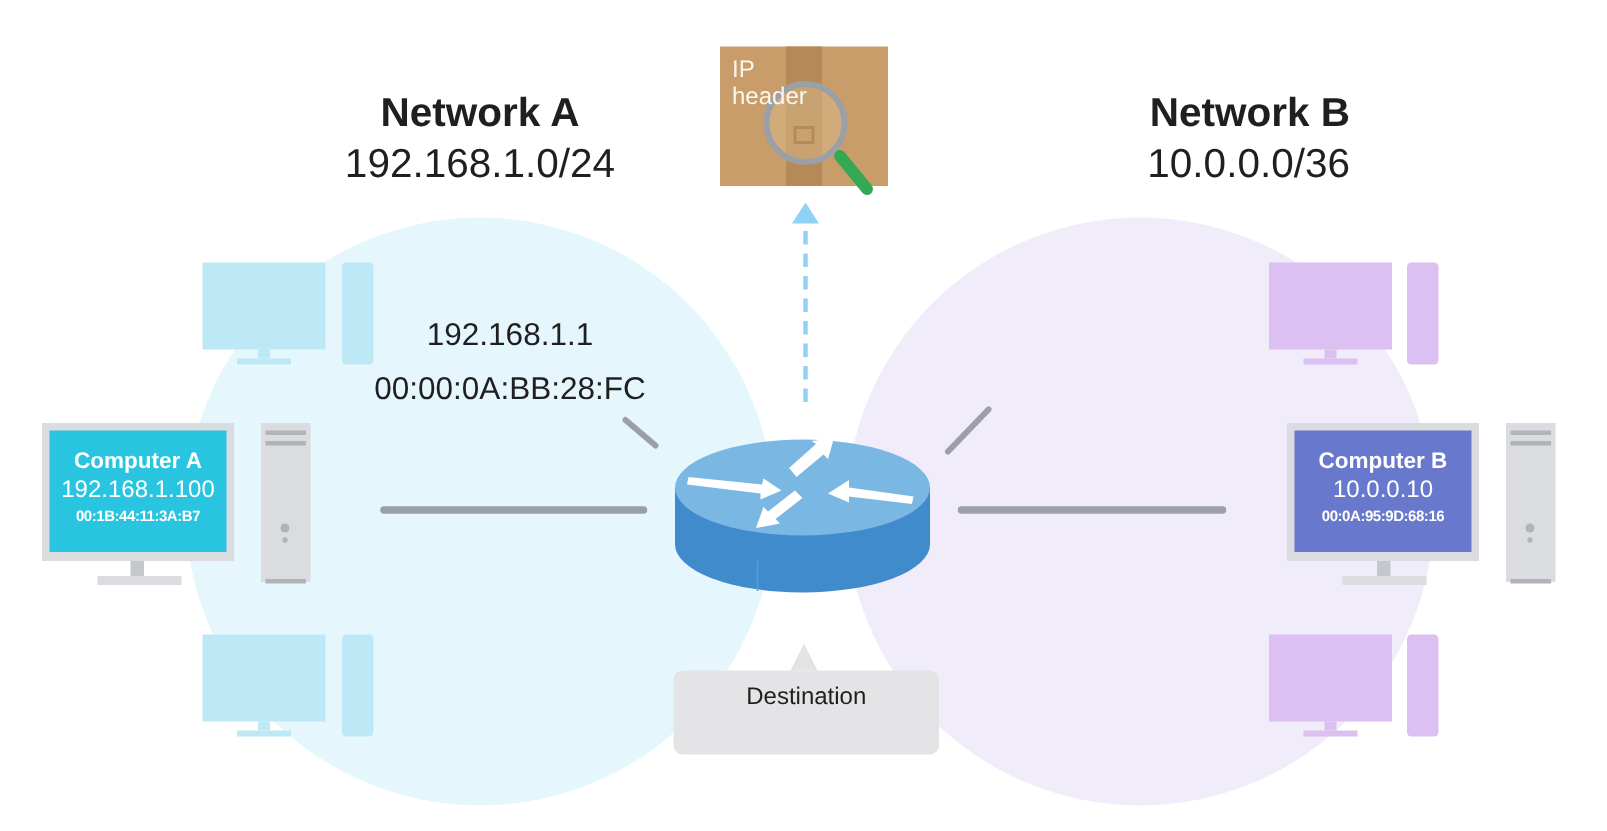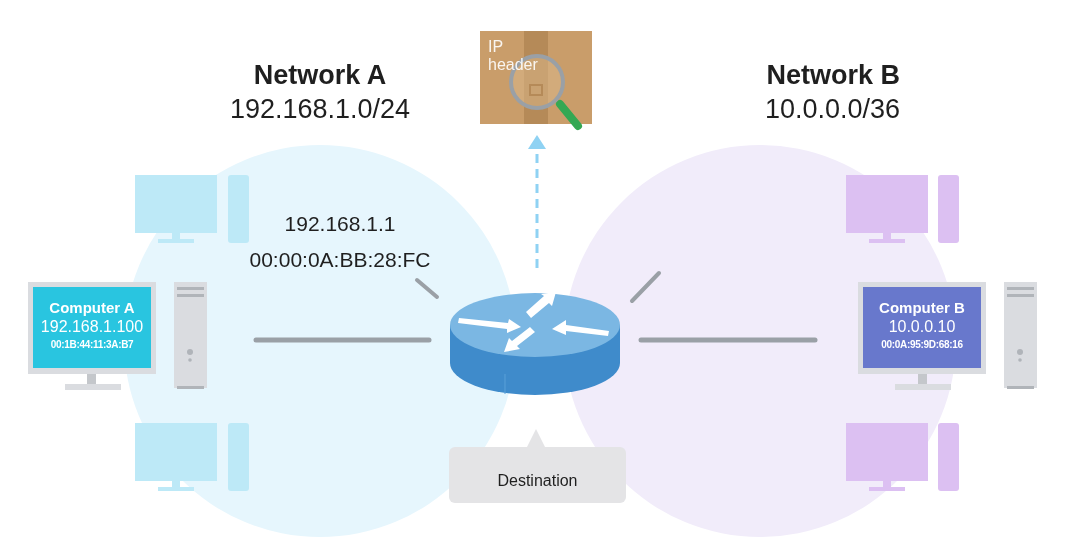--- a/index.html
+++ b/index.html
@@ -10,21 +10,21 @@
     .net-title { position: absolute; text-align: center; color: #1f1f1f; width: 300px; }
     .net-title .name { font-weight: bold; font-size: 27px; line-height: 34px; }
     .net-title .cidr { font-size: 27px; line-height: 34px; }
     .iface-label { position: absolute; text-align: center; color: #1f1f1f; font-size: 21px; line-height: 36px; width: 280px; }
     .screen-text { position: absolute; text-align: center; color: #ffffff; }
     .screen-text .t1 { font-size: 15px; font-weight: bold; line-height: 20px; }
     .screen-text .t2 { font-size: 16px; font-weight: normal; line-height: 18px; }
     .screen-text .t3 { font-size: 10px; font-weight: bold; line-height: 18px; letter-spacing: -0.3px; }
     .callout { position: absolute; left: 449px; top: 447px; width: 177px; height: 56px;
                background: #e4e4e6; border-radius: 6px; text-align: center;
-               font-size: 16px; line-height: 20px; color: #1f1f1f; padding-top: 24px; box-sizing: border-box; }
+               font-size: 16px; line-height: 20px; color: #1f1f1f; padding-top: 8px; box-sizing: border-box; }
     .callout-tip { position: absolute; left: 527px; top: 429px; width: 0; height: 0;
                    border-left: 9px solid transparent; border-right: 9px solid transparent;
                    border-bottom: 18px solid #e4e4e6; }
     .box-text { position: absolute; left: 488px; top: 38px; color: #ffffff; font-size: 16px; line-height: 18px; opacity: 0.9; }
   </style>
 </head>
 <body>
 
 <div id="stage">
   <svg class="abs" style="left:0;top:0" width="1071" height="554" viewBox="0 0 1071 554">

